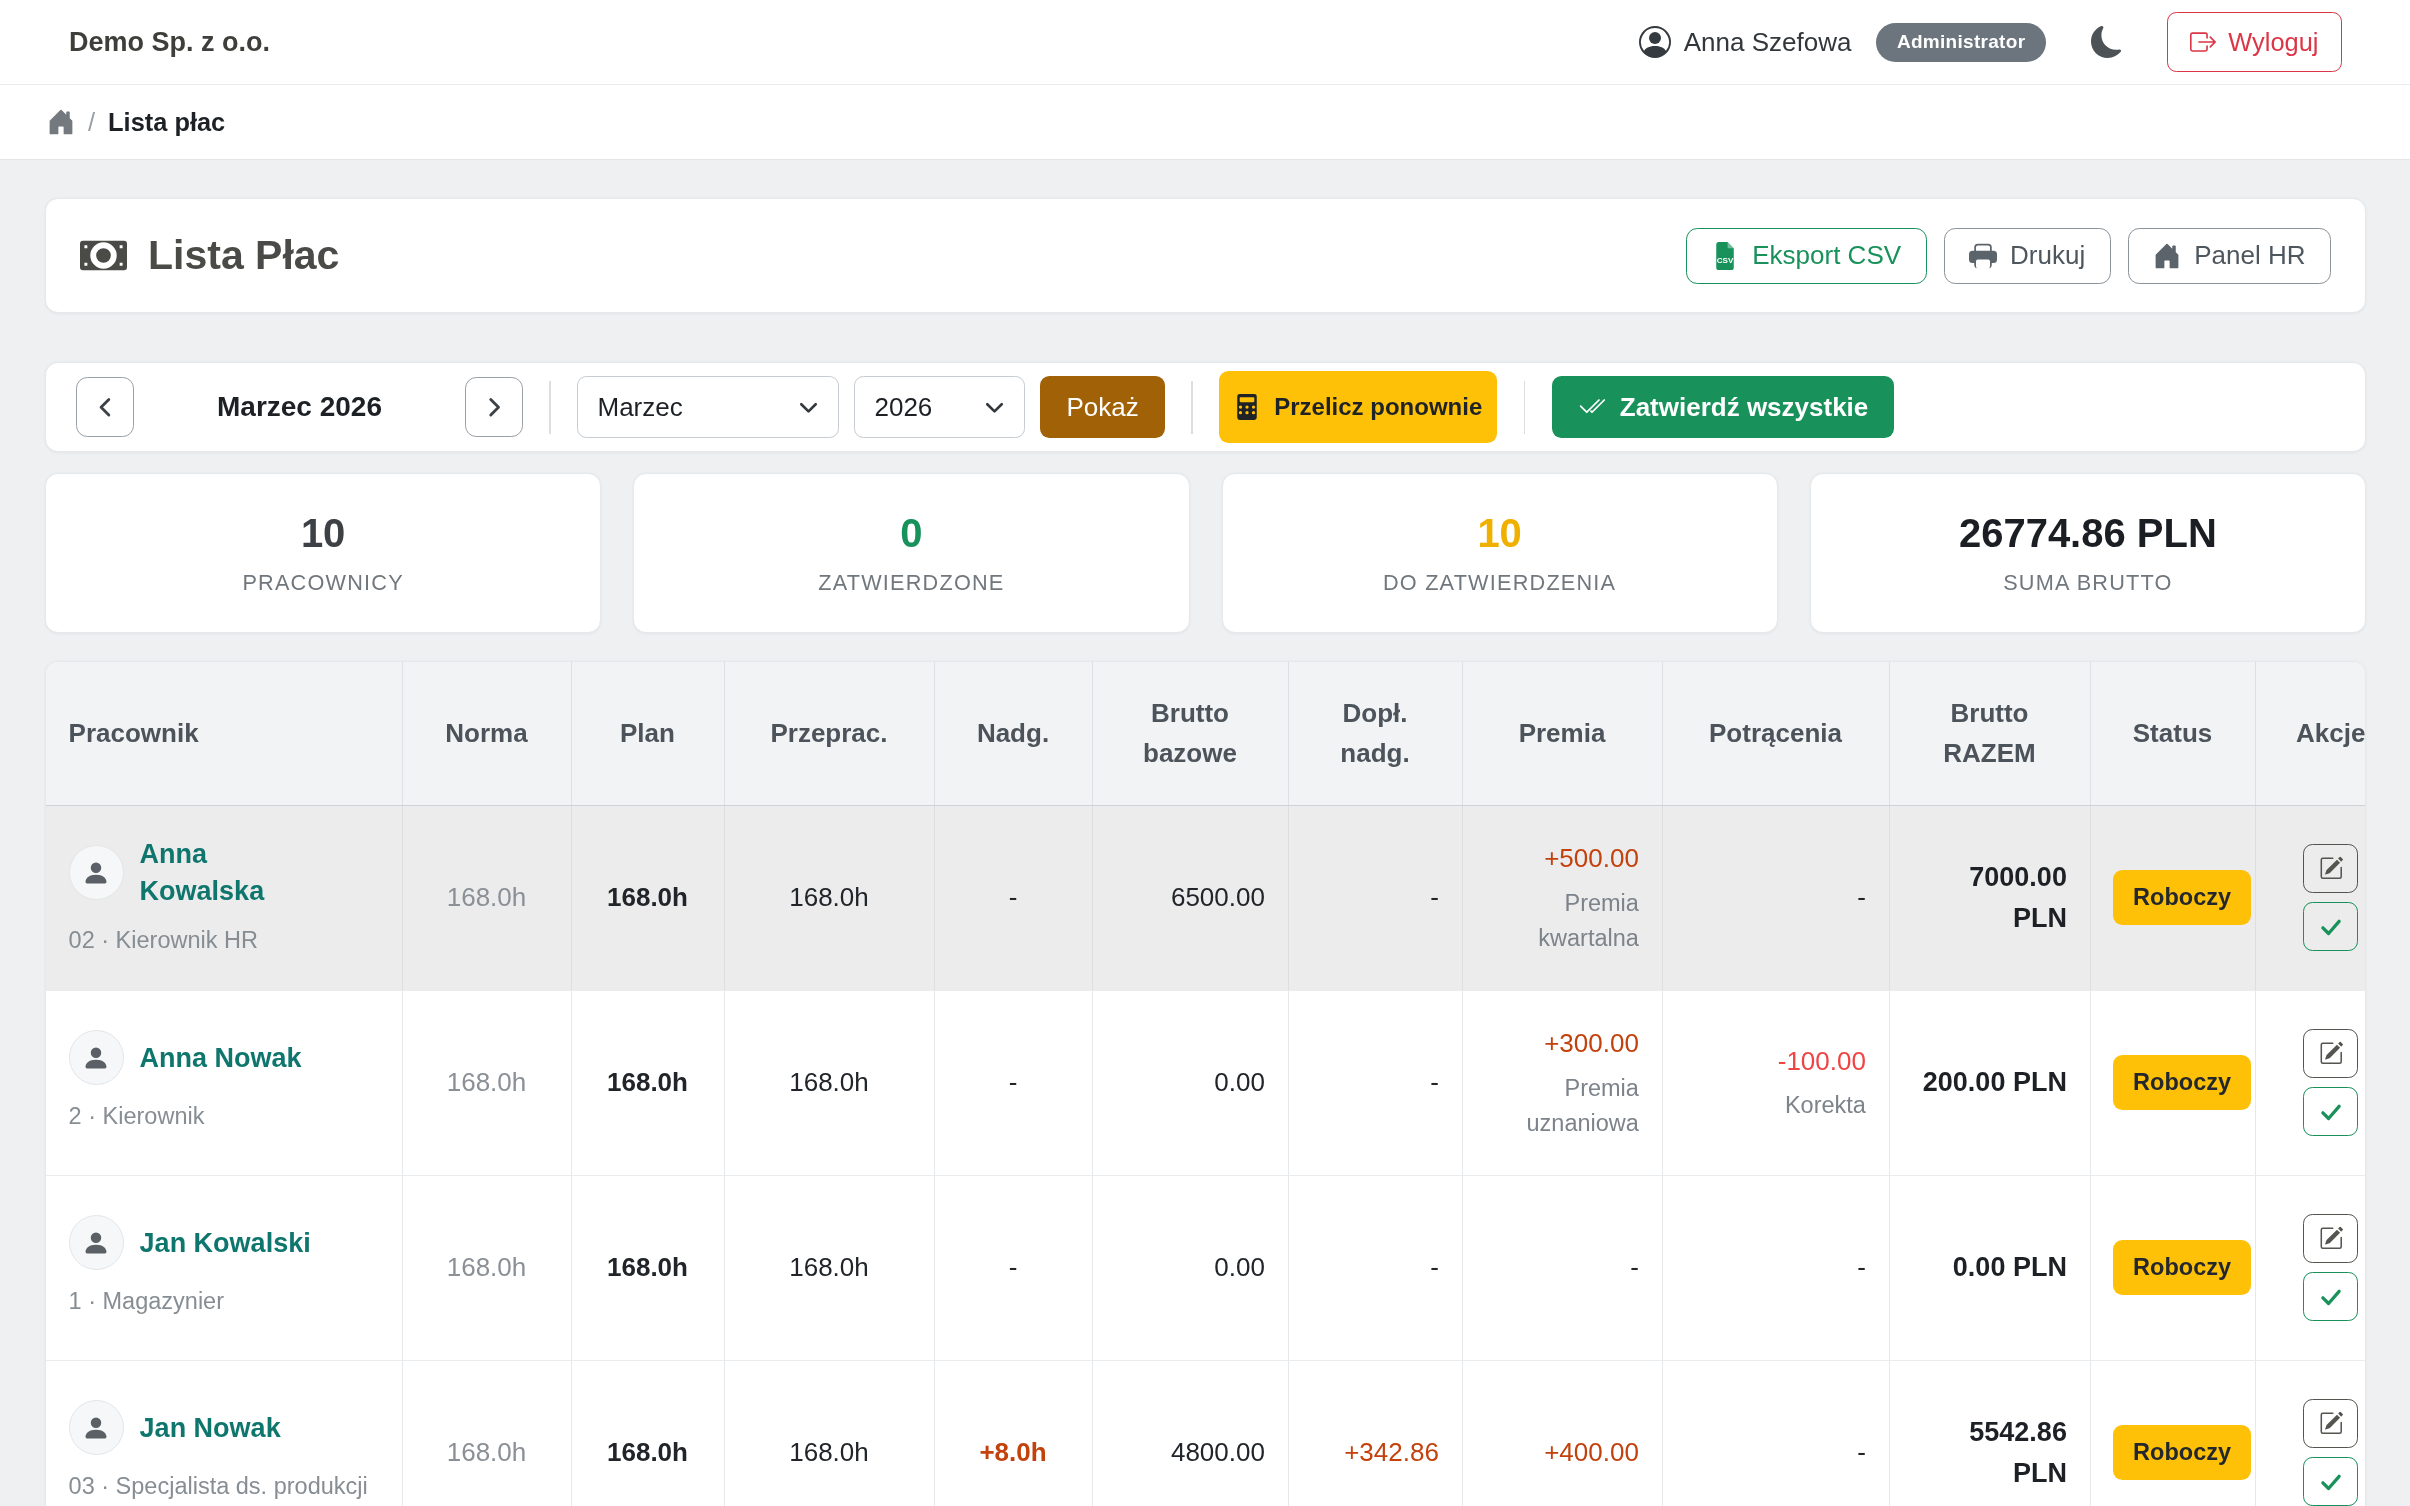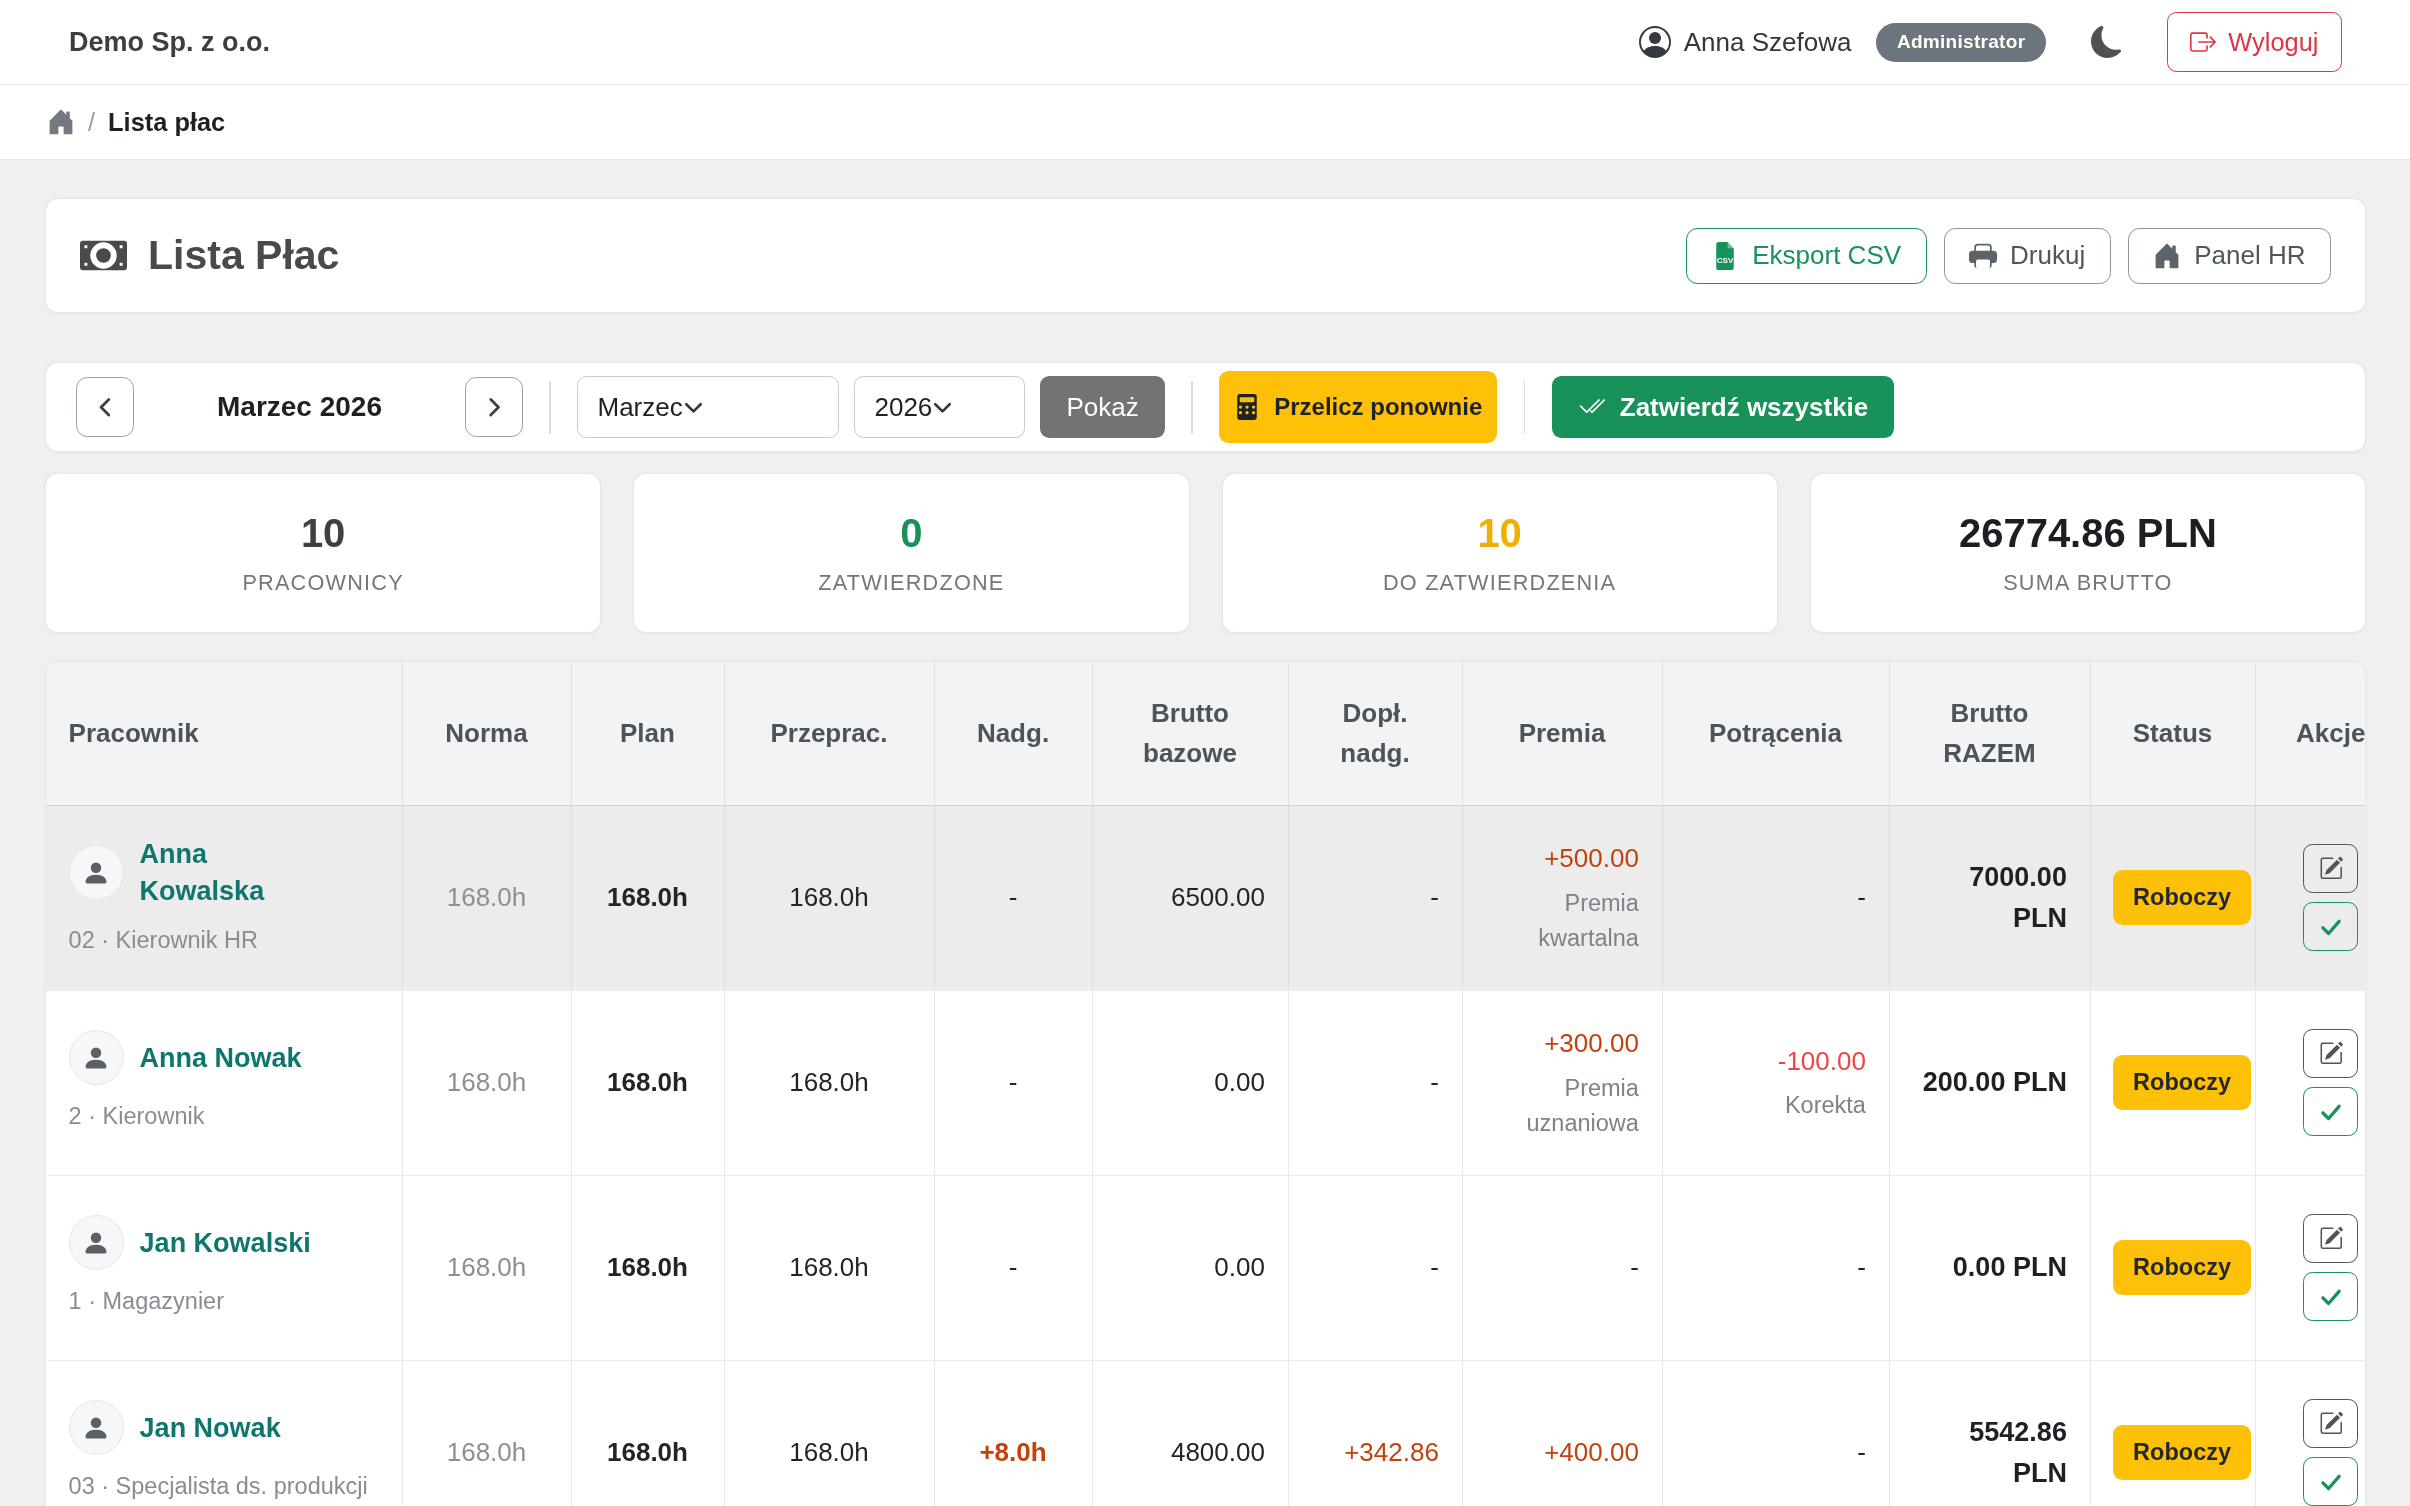--- a/index.html
+++ b/index.html
@@ -62,27 +62,27 @@
   
   .toolbar-card { height:90px; margin-top:49px; display:flex; align-items:center; gap:15px; padding:0 30px; }
   .nav-arrow {
     width:58px; height:60px; border:1.9px solid #99a0a6; border-radius:11.3px;
     background:#fff; display:flex; align-items:center; justify-content:center;
     cursor:pointer; color:#3c4247;
   }
   .period-label { font-size:28px; font-weight:bold; color:#1d2125; min-width:301px; text-align:center; }
   .vdiv { width:1.9px; height:53px; background:#dcdfe2; margin:0 11.3px; flex:none; }
   .select {
-    display:flex; align-items:center; 
+    display:flex; align-items:center; justify-content:space-between;
     border:0.9px solid #c6ccd1; border-radius:9.4px; height:62px; padding:0 19px;
     font-size:26px; color:#1d2125; background:#fff; cursor:pointer;
   }
   .select-month { width:262px; } .select-year { width:171px; }
   .select .caret { color:#33383d; }
-  .btn-dark  { background:#737373; color:#fff; border:none; height:62px; padding:0 26px; border-radius:9.4px; font-size:26px; cursor:pointer; font-family:inherit; }
+  .btn-dark  { background:#a16207; color:#fff; border:none; height:62px; padding:0 26px; border-radius:9.4px; font-size:26px; cursor:pointer; font-family:inherit; }
   .btn-warning {
     background:#ffc107; color:#1f2326; border:none; height:72px; padding:0 15px;
     border-radius:9.4px; font-size:24px; font-weight:bold; display:flex; align-items:center; gap:14px;
     cursor:pointer; font-family:inherit;
   }
   .btn-success {
     background:#18915a; color:#fff; border:none; height:62px; padding:0 26px;
     border-radius:9.4px; font-size:26px; font-weight:bold; display:flex; align-items:center; gap:14px;
     cursor:pointer; font-family:inherit;
   }

